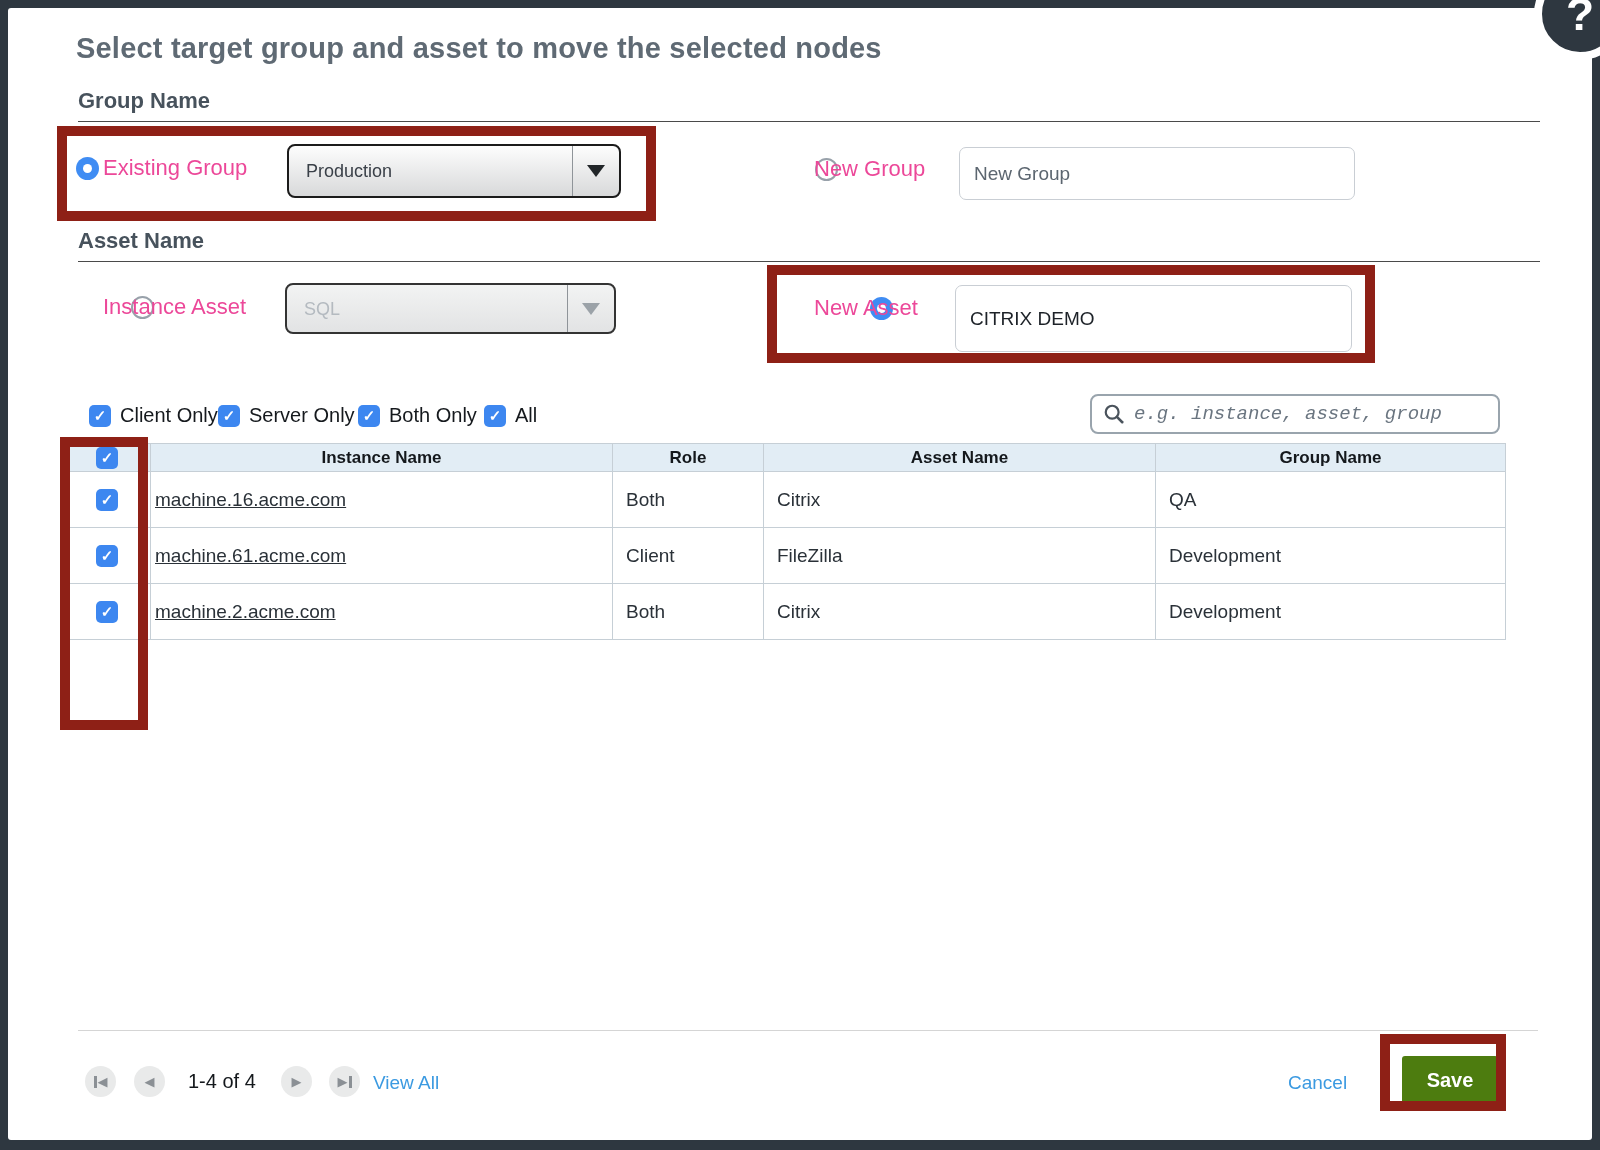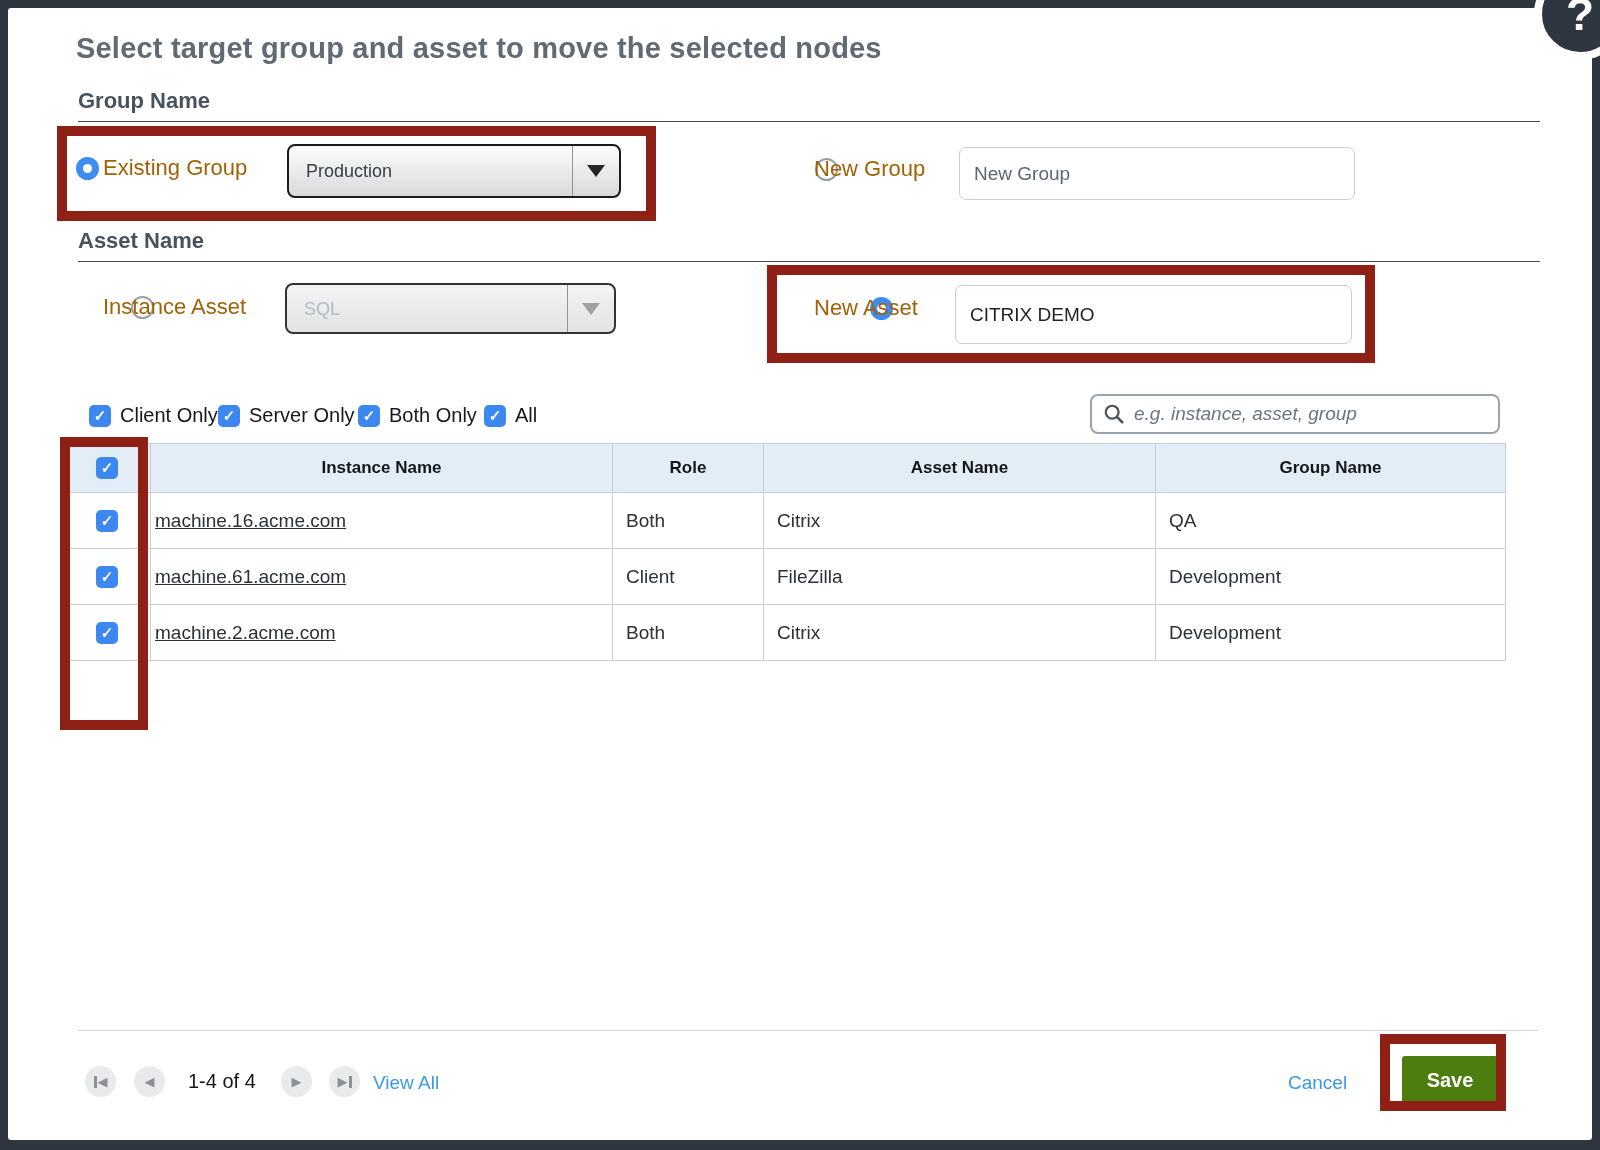--- a/index.html
+++ b/index.html
@@ -44,21 +44,21 @@
   .radio {
     width:23px; height:23px; border-radius:50%;
     display:inline-block; position:relative; cursor:pointer;
   }
   .radio.on  { background:#3f8cf3; }
   .radio.on::after {
     content:""; position:absolute; left:7px; top:7px;
     width:9px; height:9px; border-radius:50%; background:#ffffff;
   }
   .radio.off { background:#fff; border:2px solid #98a1aa; }
-  .radio-label { font-size:22px; color:#a16207; }
+  .radio-label { font-size:22px; color:#ec4899; }
 
   
   .dropdown {
     border:2px solid #1b1b1b; border-radius:8px;
     background:linear-gradient(#fdfdfd,#d8d9da);
     cursor:pointer;
   }
   .dropdown .dd-text {
     position:absolute; left:17px; top:50%; transform:translateY(-50%);
     font-size:18px; color:#3a4048;
@@ -98,30 +98,30 @@
   .filter-label { font-size:20px; color:#15191d; }
 
   
   .search-box {
     border:2px solid #99a4ad; border-radius:8px; background:#fff;
     display:flex; align-items:center; padding-left:11px;
   }
   .search-box input {
     border:none; outline:none; flex:1; height:100%;
     font-size:19px; font-style:italic; color:#394049;
-    font-family:Liberation Sans, sans-serif; background:transparent;
+    font-family:Liberation Mono, monospace; background:transparent;
     padding-left:9px;
   }
   .search-box input::placeholder { color:#6a7580; opacity:1; }
 
   
   table.grid { border-collapse:collapse; table-layout:fixed; width:1442px; }
   table.grid th, table.grid td { border:1px solid #c6cfd6; }
   table.grid th {
-    background:#e2edf5; height:49px;
+    background:#e2edf5; height:28px;
     font-size:17px; font-weight:bold; color:#14181c; text-align:center;
   }
   table.grid td {
     background:#fff; height:56px;
     font-size:19px; color:#2a3138; padding-left:13px;
   }
   table.grid td.cb-cell, table.grid th.cb-cell { text-align:center; padding-left:0; }
   table.grid td.instance-cell { padding-left:4px;text-decoration:underline; }
 
   
@@ -183,21 +183,21 @@
   <div class="abs dropdown disabled" style="left:277px; top:275px; width:331px; height:51px;">
     <span class="dd-text">SQL</span>
     <span class="dd-arrow-box">
         <span class="dd-triangle"></span>
       </span>
   </div>
 
   <span class="abs radio on" style="left:780px; top:289px;"></span>
   <span class="abs radio-label" style="left:806px; top:287px;">New Asset</span>
 
-  <div class="abs" style="left:947px; top:277px; width:397px; height:59px;">
+  <div class="abs" style="left:947px; top:277px; width:397px; height:67px;">
     <input type="text" class="txt-input" value="CITRIX DEMO" style="">
   </div>
 
   
   <div class="abs filter-item" style="left:74px; top:396px;margin-left:7px;">
     <span class="cb"></span>
     <span class="filter-label">Client Only</span>
   </div>
   <div class="abs filter-item" style="left:210px; top:396px;">
     <span class="cb"></span>

